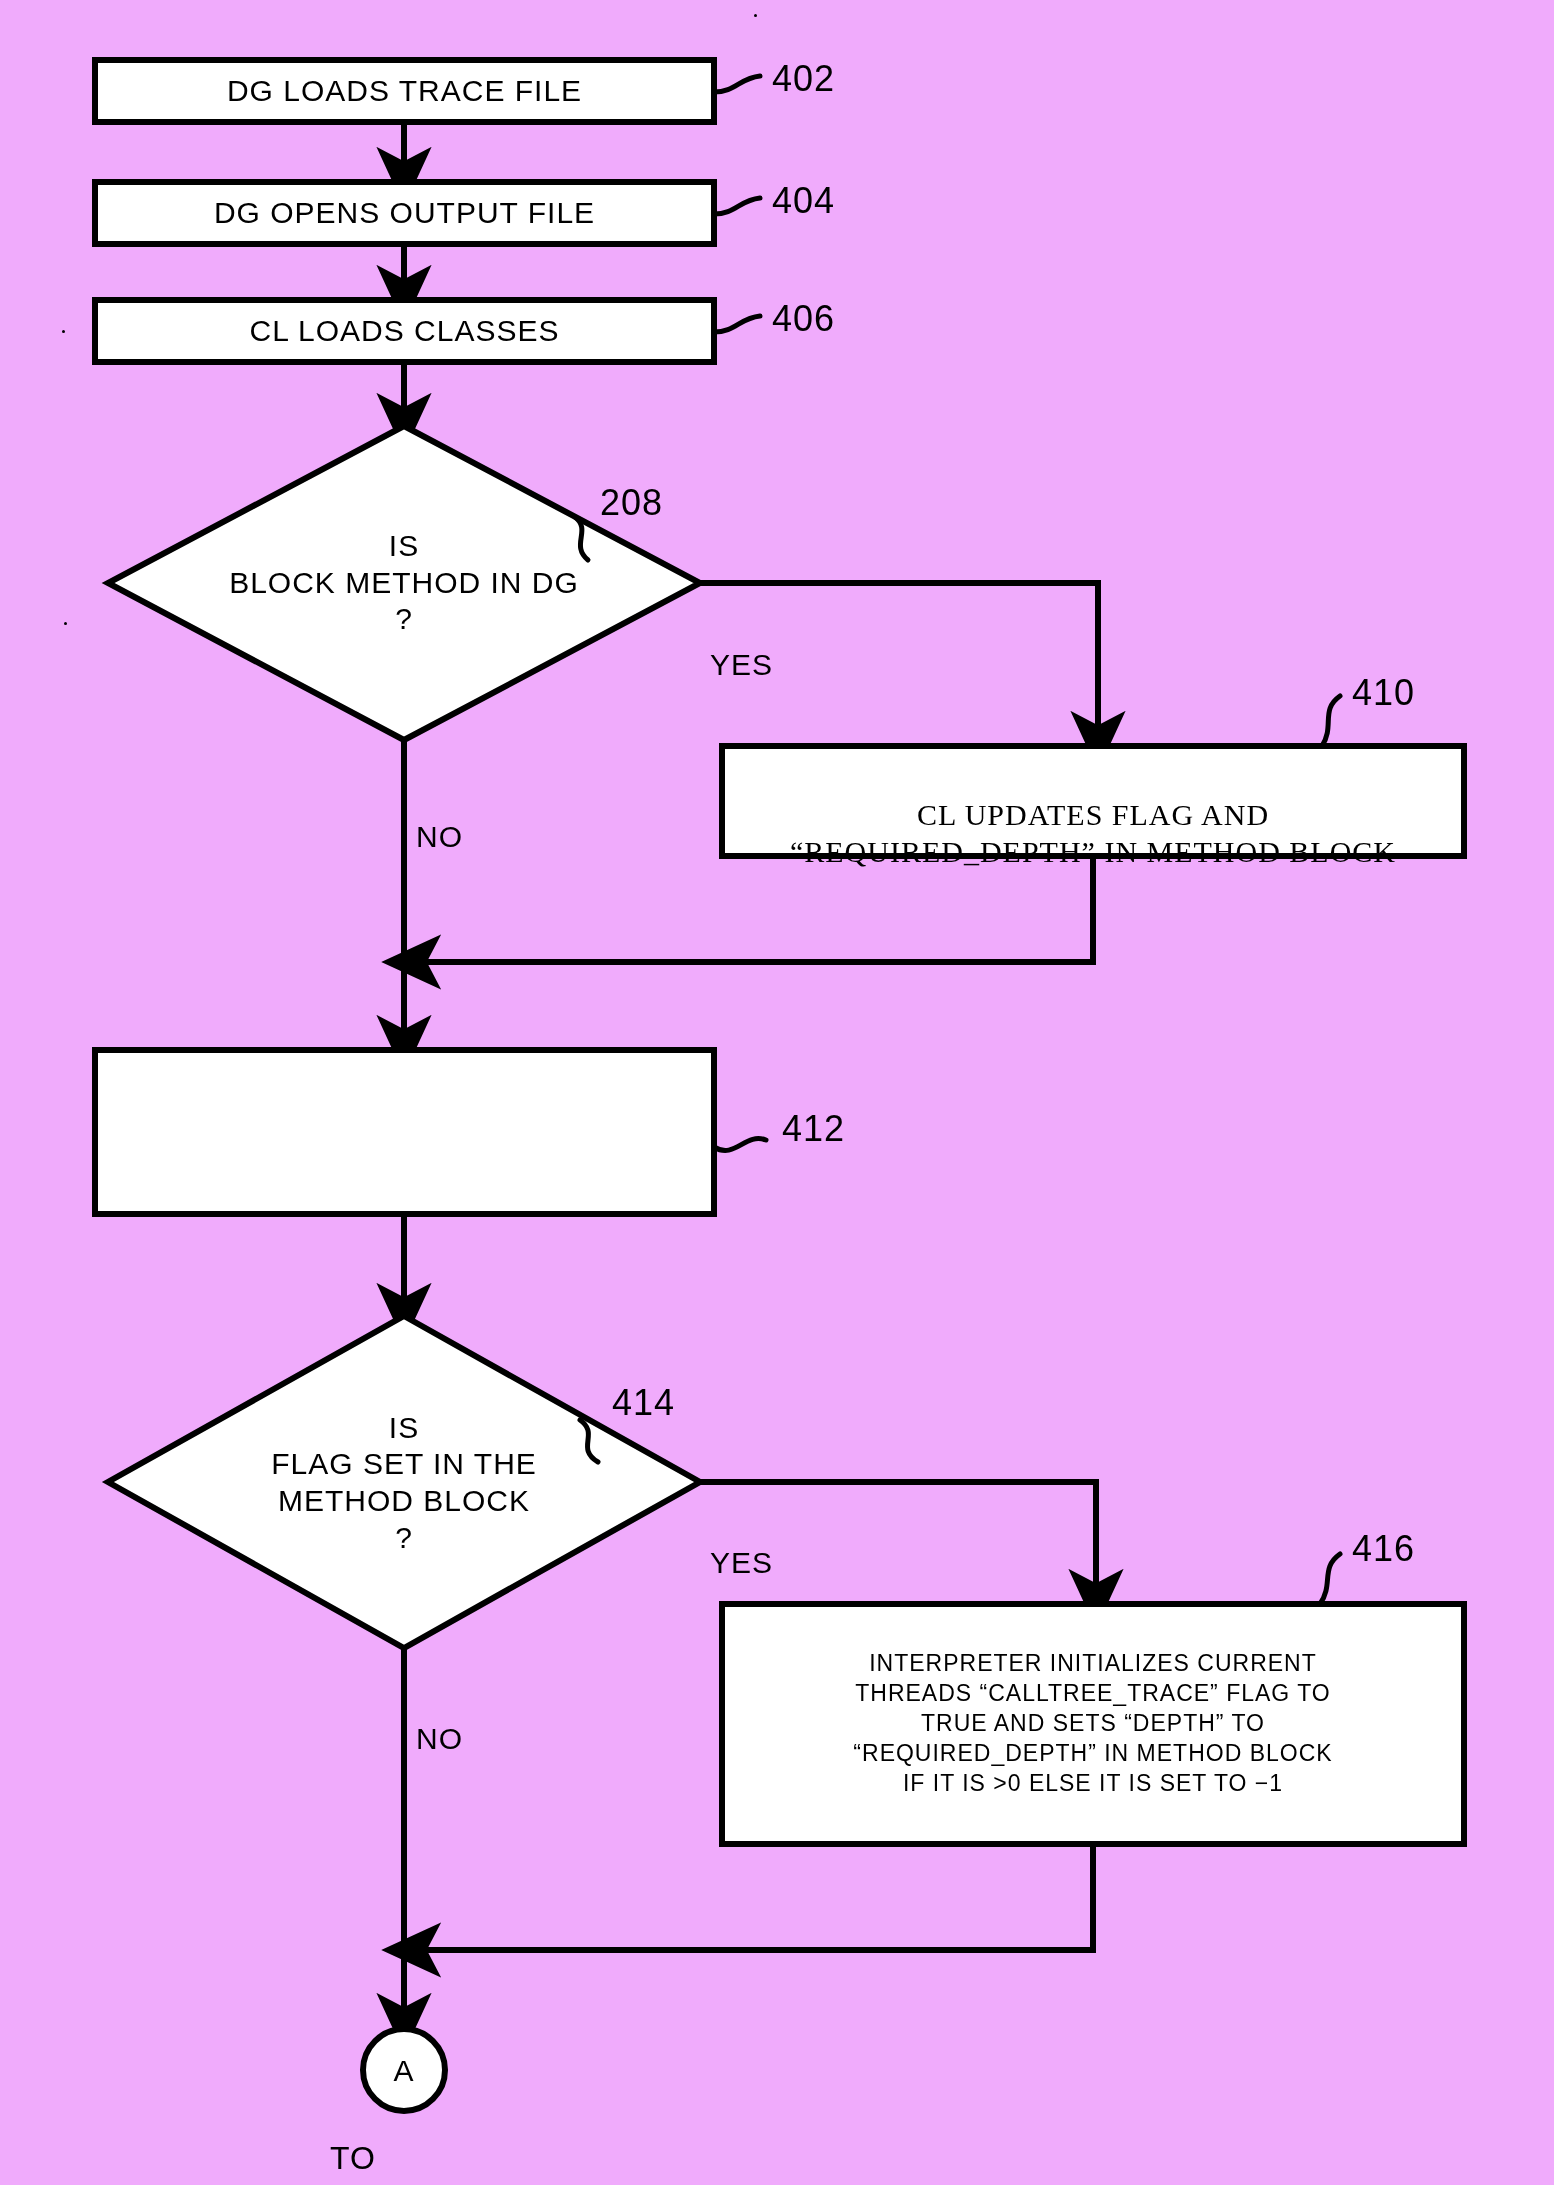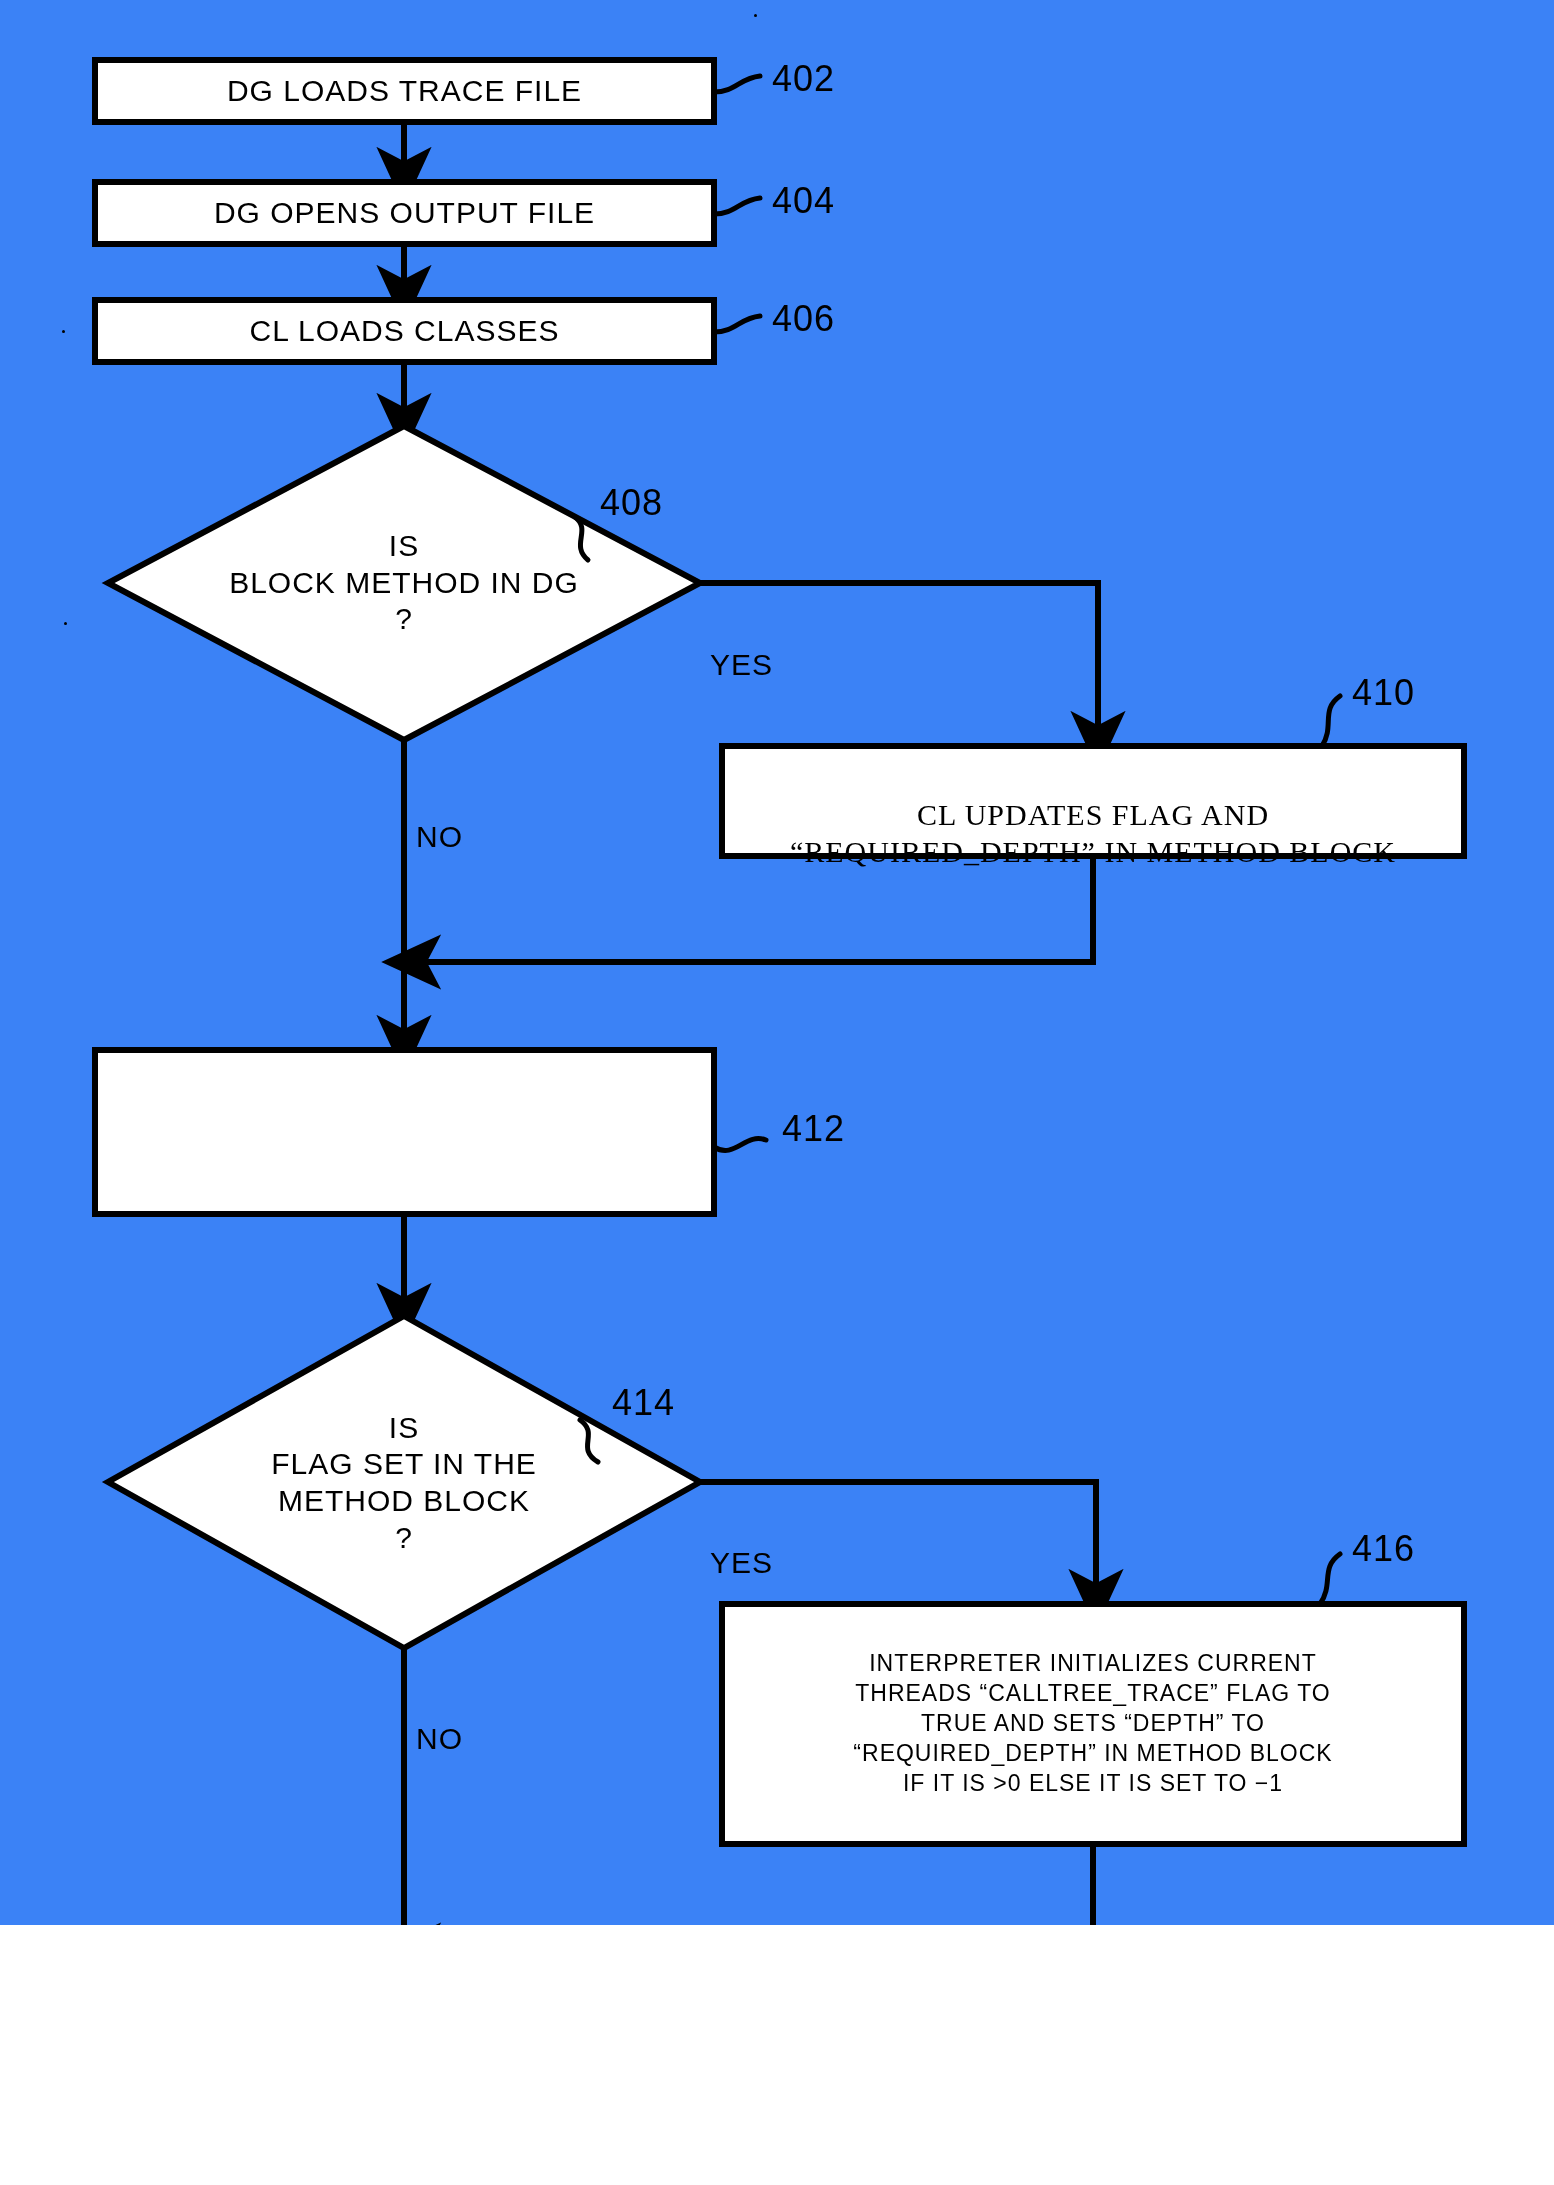--- a/index.html
+++ b/index.html
@@ -6,22 +6,22 @@
     margin: 0;
     padding: 0;
     background: #ffffff;
   }
   body {
     font-family: "Liberation Sans", sans-serif;
   }
   #page {
     position: relative;
     width: 1554px;
-    height: 1925px;
-    background: #3b82f6;
+    height: 2185px;
+    background: #f0abfc;
     overflow: hidden;
   }
   #svg-layer {
     position: absolute;
     left: 0;
     top: 0;
     width: 1554px;
     height: 2185px;
   }
   .node-text {
@@ -191,21 +191,21 @@
   <div class="ref-label" style="left:772px; top:58px;">
     <span>402</span>
   </div>
   <div class="ref-label" style="left:772px; top:180px;">
     <span>404</span>
   </div>
   <div class="ref-label" style="left:772px; top:298px;">
     <span>406</span>
   </div>
   <div class="ref-label" style="left:600px; top:482px;">
-    <span>408</span>
+    <span>208</span>
   </div>
   <div class="ref-label" style="left:1352px; top:672px;">
     <span>410</span>
   </div>
   <div class="ref-label" style="left:782px; top:1108px;">
     <span>412</span>
   </div>
   <div class="ref-label" style="left:612px; top:1382px;">
     <span>414</span>
   </div>

